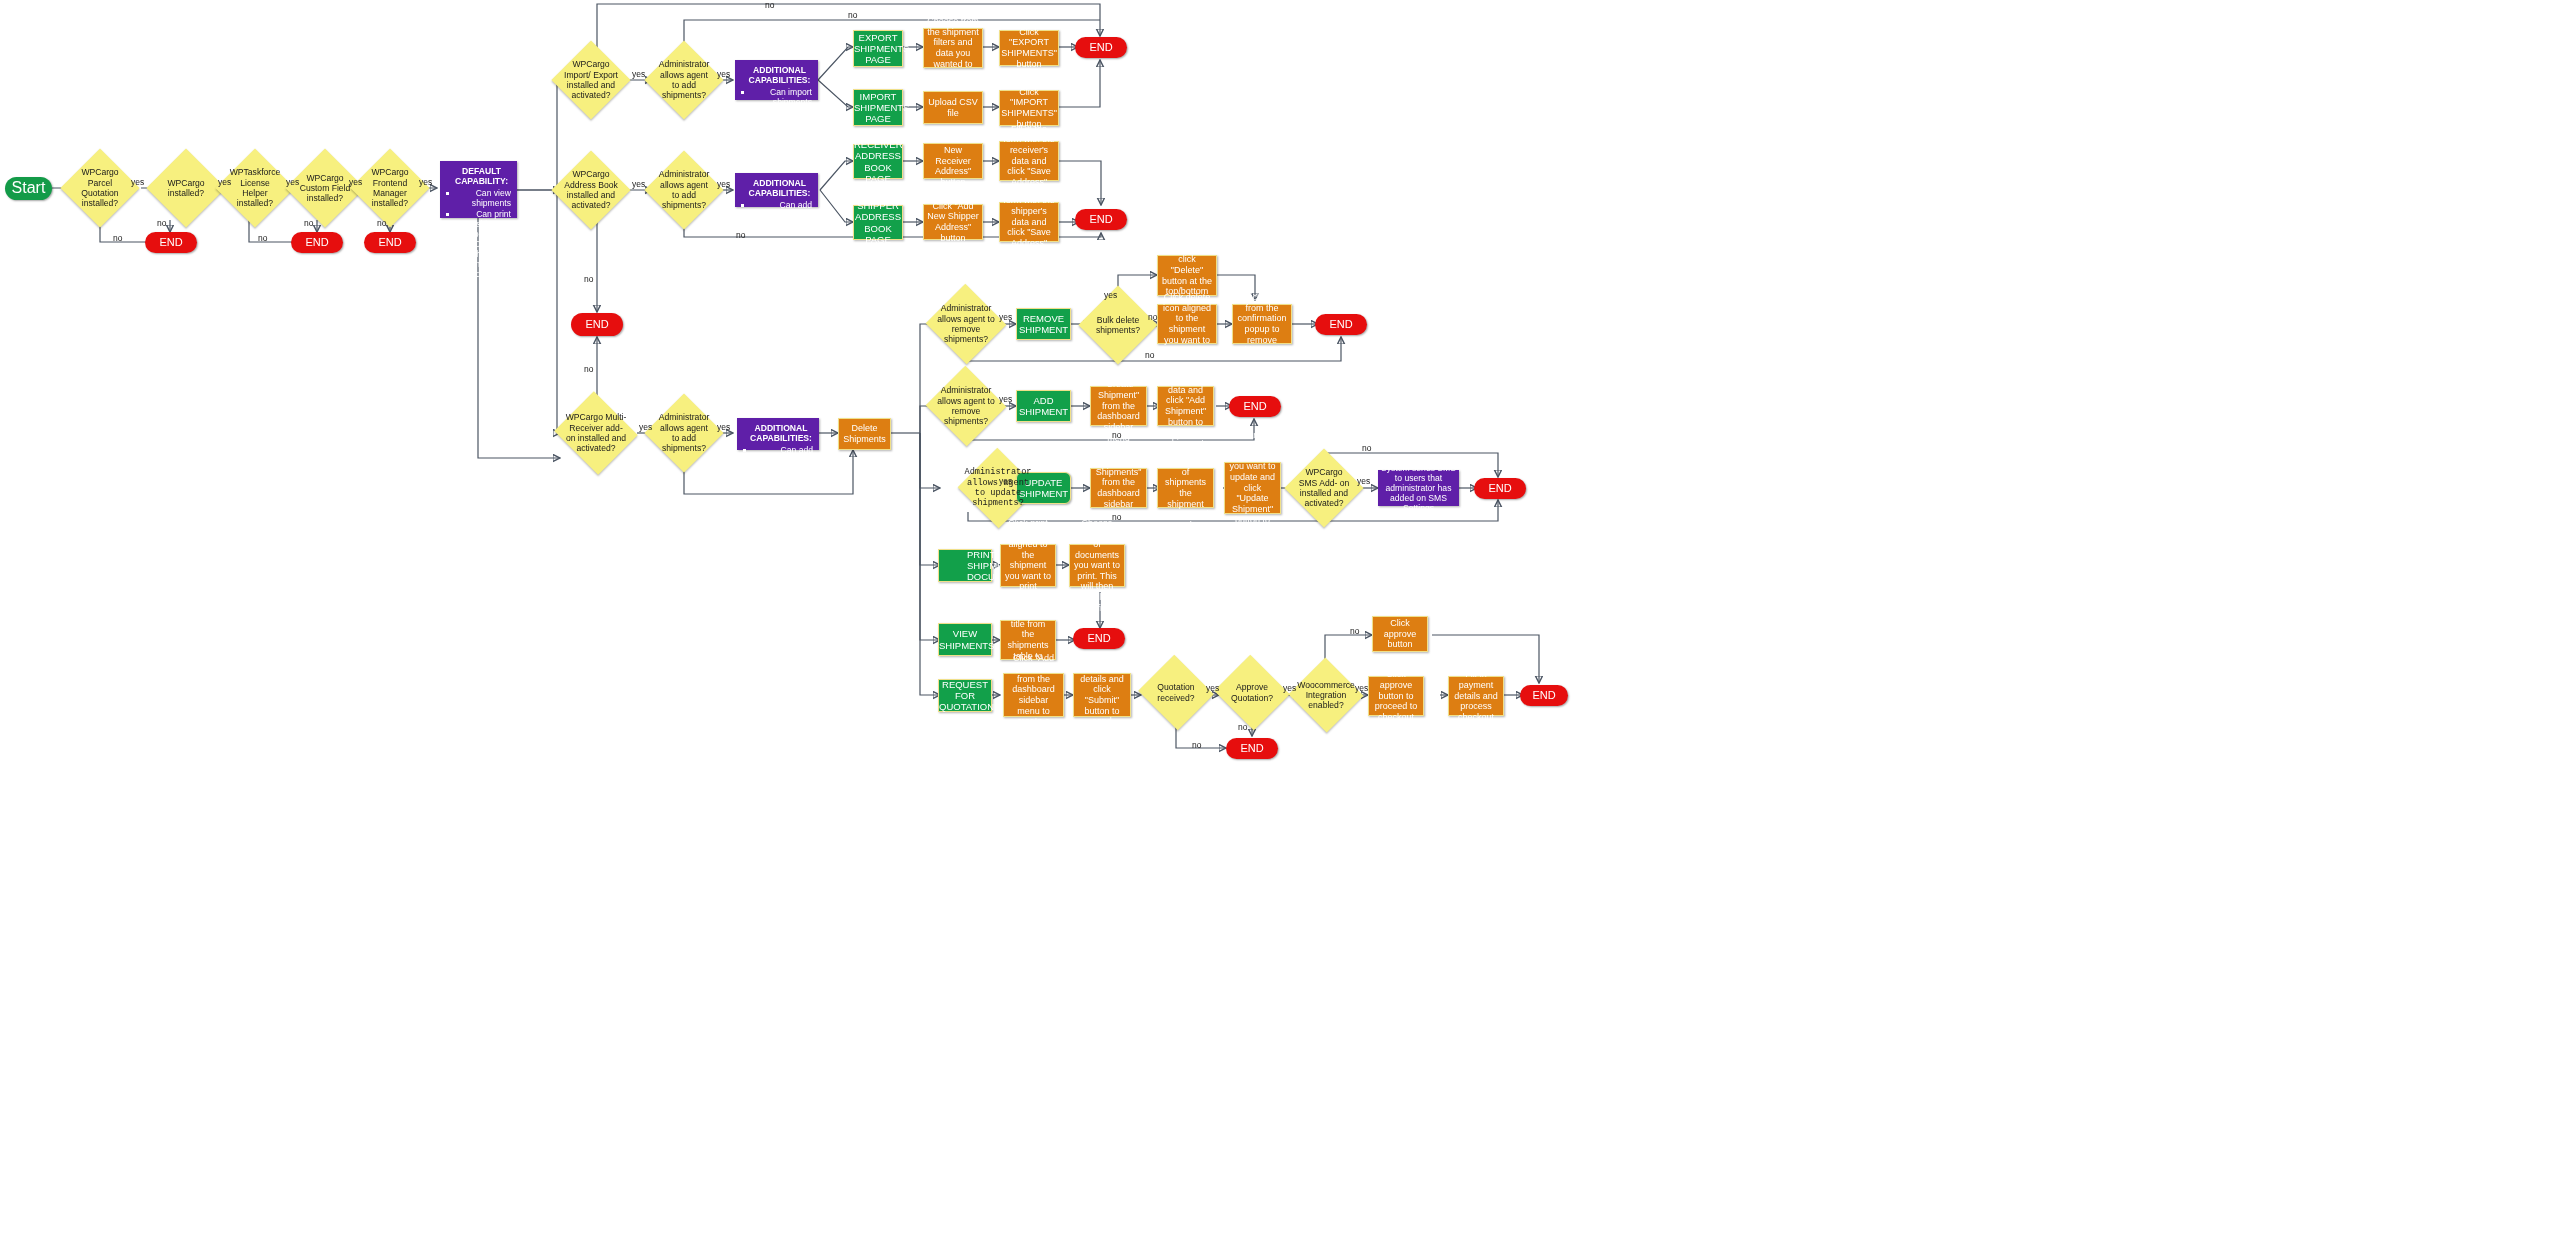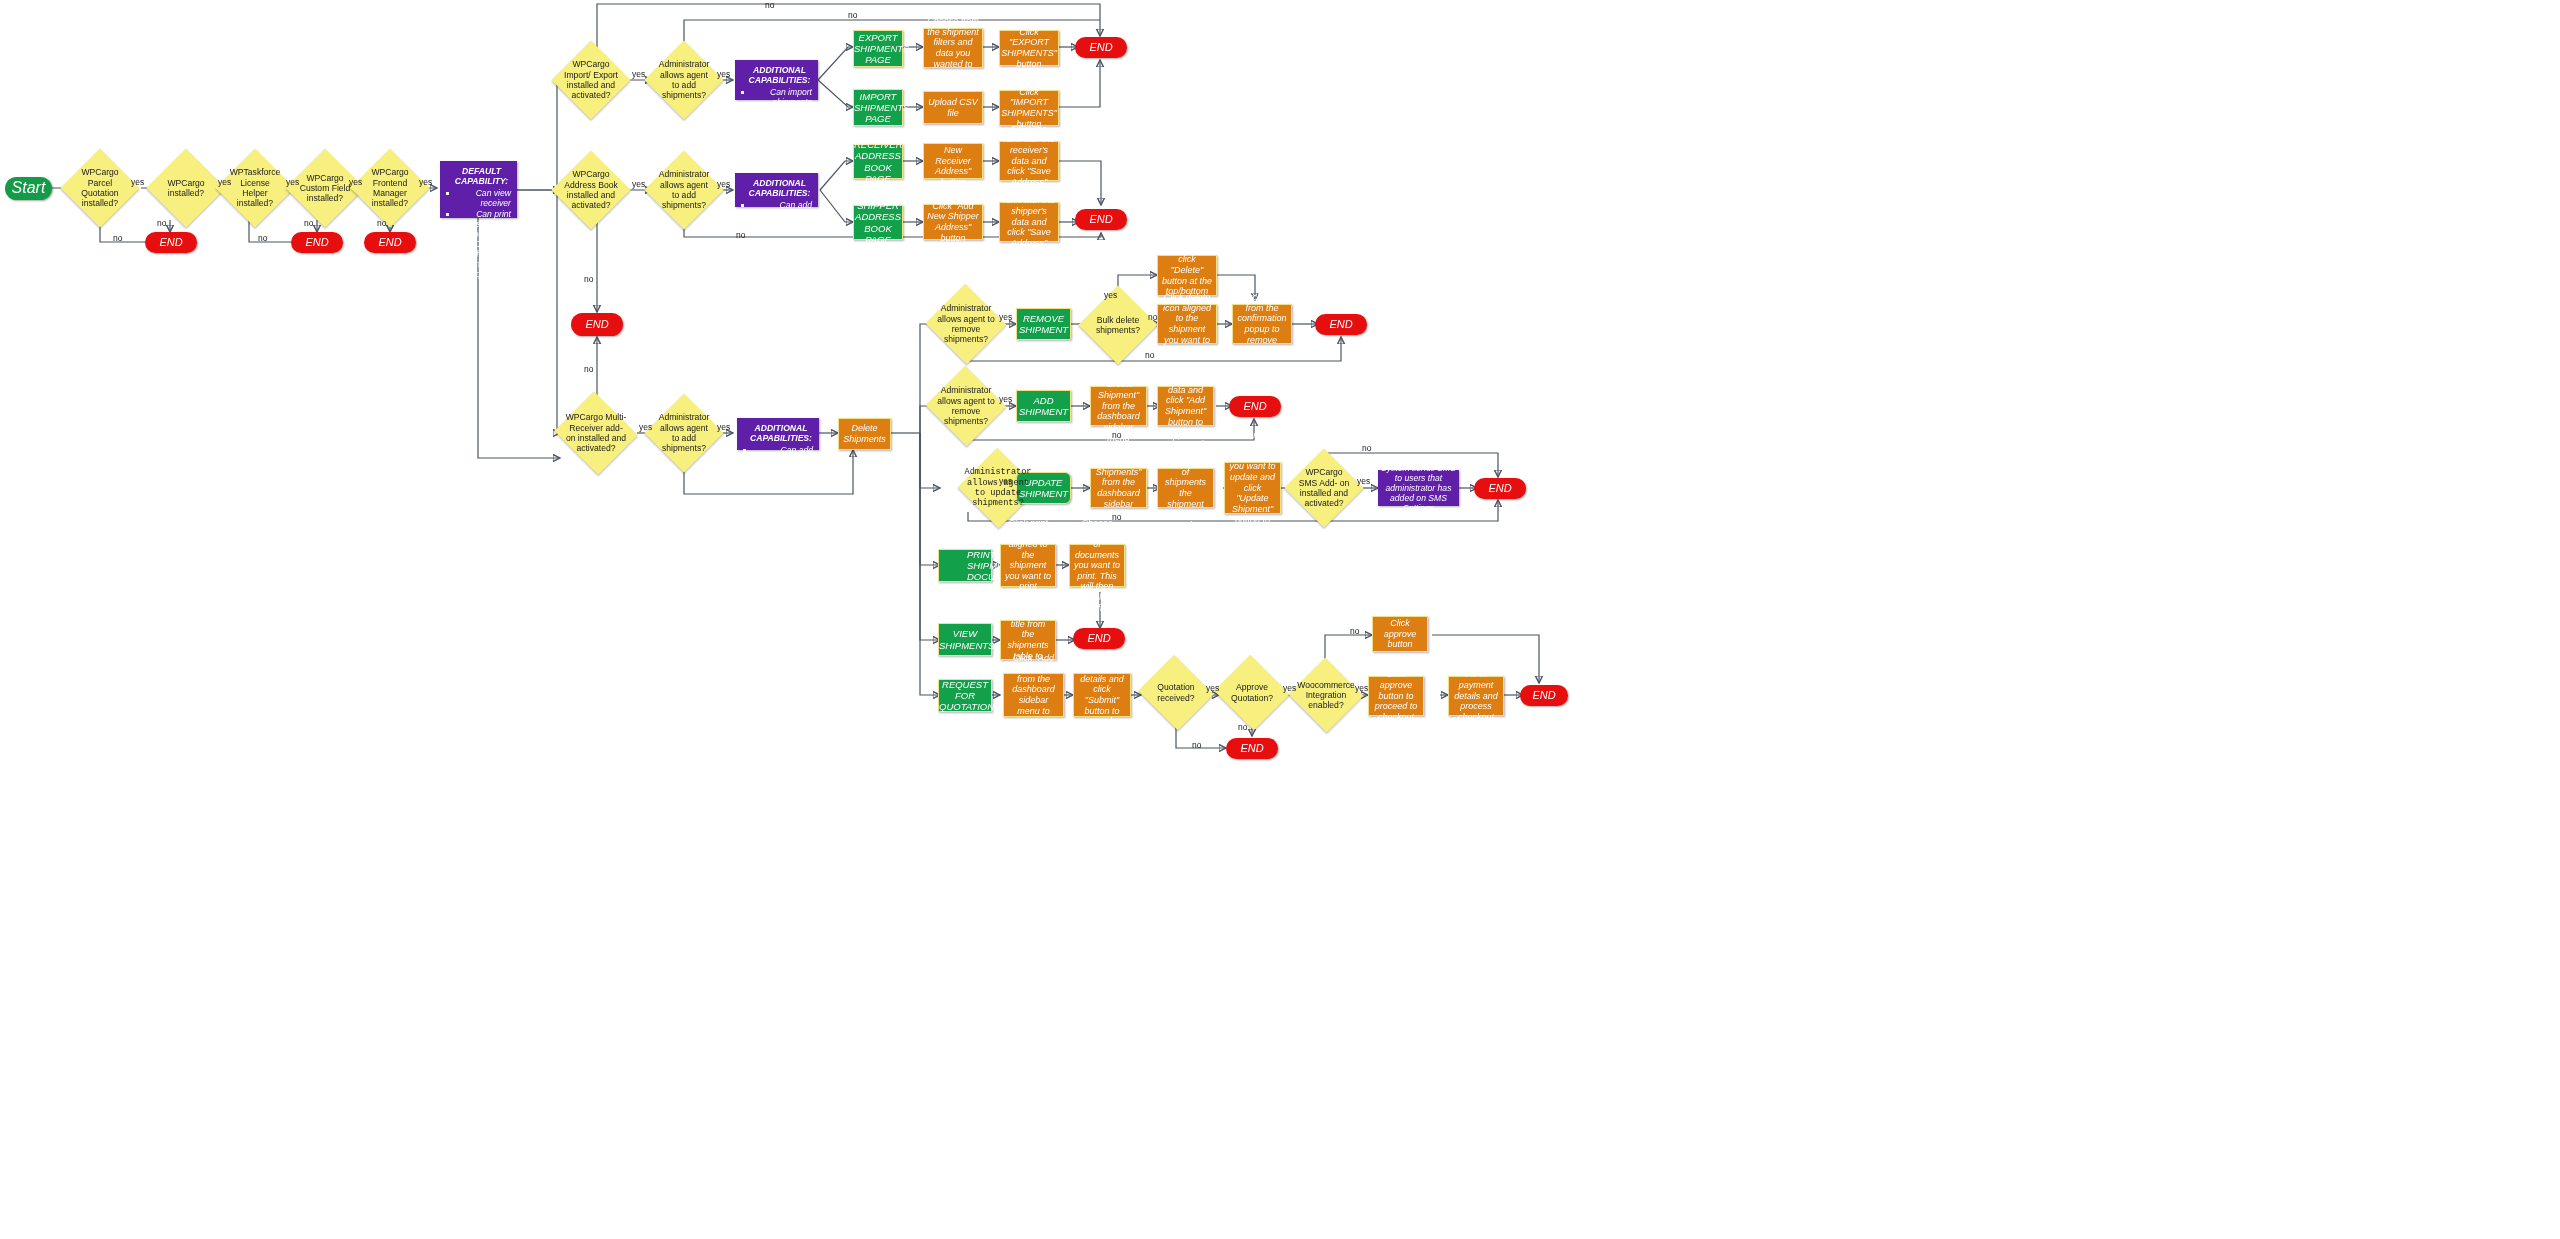--- a/index.html
+++ b/index.html
@@ -1,18 +1,18 @@
 <!DOCTYPE html>
 <html><head>
 <meta charset="utf-8">
 <style>
   html,body{margin:0;padding:0;background:#ffffff;}
   body{font-family:"Liberation Sans", sans-serif;}
   #canvas{position:relative;width:2560px;height:1239px;background:#ffffff;overflow:hidden;}
-  .node{position:absolute;box-sizing:border-box;display:flex;align-items:center;justify-content:center;text-align:center;line-height:1.18;font-style:italic;}
+  .node{position:absolute;box-sizing:border-box;display:flex;align-items:center;justify-content:center;text-align:center;line-height:1.18;}
   .node span{display:block;width:100%;padding:0 3px;}
 
   .n-start{background:#139b48;color:#ffffff;border-radius:22px;font-size:16px;box-shadow:1px 1px 2px rgba(0,0,0,.35);}
   .n-end{background:#e60e0e;color:#ffffff;border-radius:22px;font-size:11px;box-shadow:1px 1px 2px rgba(0,0,0,.35);}
   .n-proc{background:#dd7e12;color:#ffffff;font-size:9px;border:1px solid #f0e08a;box-shadow:1px 1px 2px rgba(0,0,0,.3);}
   .n-green{background:#12a04a;color:#ffffff;font-size:9.5px;border:1px solid #f0e08a;box-shadow:1px 1px 2px rgba(0,0,0,.3);}
   .n-purple{background:#5f1fa8;color:#ffffff;font-size:8.6px;box-shadow:1px 1px 2px rgba(0,0,0,.3);}
   .n-purple.cap{display:block;text-align:left;padding:5px 6px 5px 6px;}
   .n-purple .captitle{font-weight:bold;text-align:center;display:block;margin-bottom:2px;}
   .n-purple ul{margin:0;padding-left:12px;list-style:square;text-align:right;}
@@ -189,21 +189,21 @@
   <div class="lbl" style="left:419px;top:177px;">yes</div>
   <div class="lbl" style="left:113px;top:233px;">no</div>
   <div class="lbl" style="left:157px;top:218px;">no</div>
   <div class="lbl" style="left:258px;top:233px;">no</div>
   <div class="lbl" style="left:304px;top:218px;">no</div>
   <div class="lbl" style="left:377px;top:218px;">no</div>
 
   <div class="node n-purple cap" style="left:440px;top:161px;width:77px;height:57px;">
     <span class="captitle">DEFAULT CAPABILITY:</span>
     <ul>
-      <li>Can view receiver</li>
+      <li>Can view shipments</li>
       <li>Can print shipment documents</li>
       <li>Can track shipments</li>
       <li>Can request for quotation</li>
     </ul>
   </div>
 
   <div class="dia" style="left:563px;top:52px;width:56px;height:56px;">
       <div class="shape"></div>
       <div class="dlabel">WPCargo Import/ Export installed and activated?</div>
     </div>

